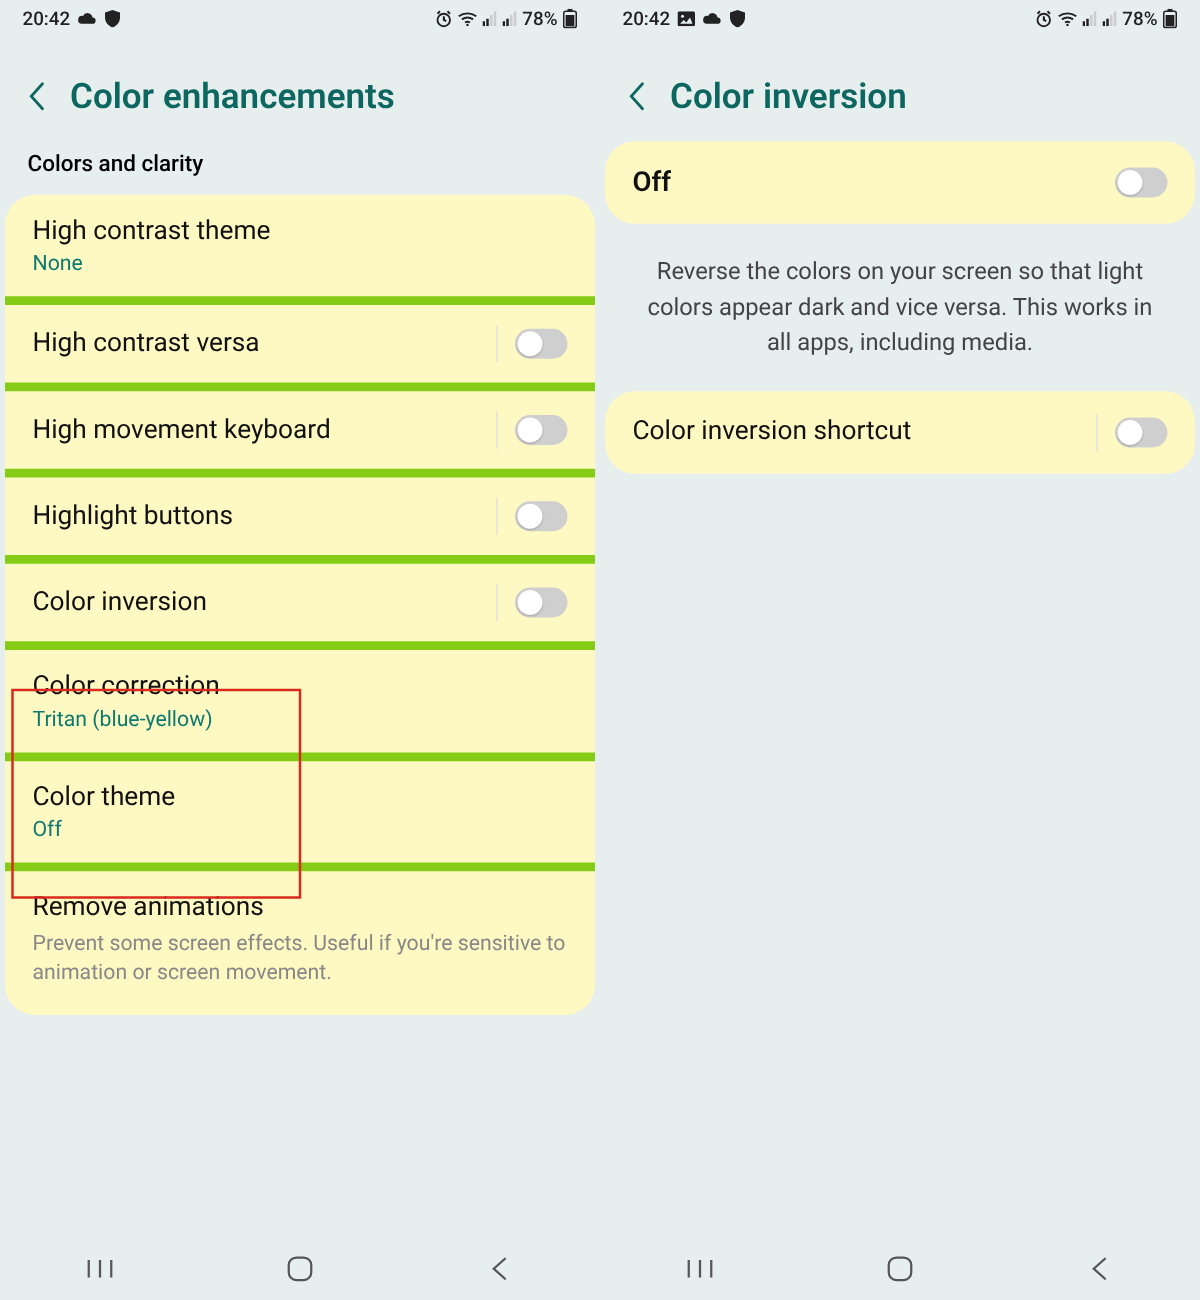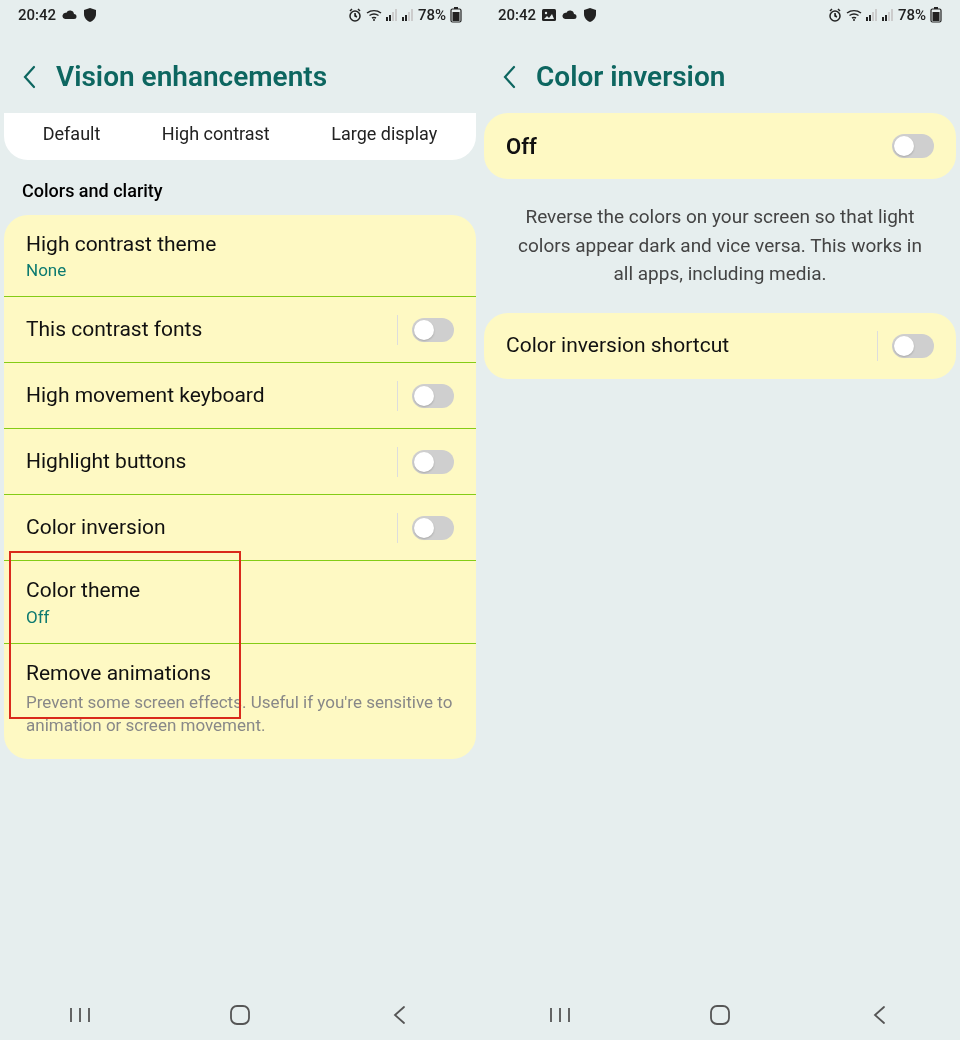--- a/index.html
+++ b/index.html
@@ -63,21 +63,21 @@
     font-weight: 500;
   }
   .card {
     background: #fef9c3;
     border-radius: 24px;
     margin: 0 4px;
     overflow: hidden;
   }
   .row {
     padding: 16px 22px;
-    border-bottom: 1px solid #84cc16;
+    border-bottom: 7px solid #84cc16;
     display: flex;
     align-items: center;
     justify-content: space-between;
     min-height: 66px;
   }
   .row:last-child { border-bottom: none; }
   .row-main { flex: 1; }
   .row-title {
     font-size: 21px;
     color: #111;
@@ -206,41 +206,36 @@
         </span>
     </div>
   </div>
 
   <div class="header">
     <span class="back-chevron">
       <svg width="16" height="26" viewBox="0 0 16 26">
           <path fill="none" stroke="#0d6660" stroke-width="2.2" stroke-linecap="round" d="M12 3 3 13l9 10"></path>
         </svg>
     </span>
-    <div class="header-title">Vision enhancements</div>
-  </div>
-
-  <div class="tabs">
-    <span>Default</span>
-    <span>High contrast</span>
-    <span>Large display</span>
-  </div>
+    <div class="header-title">Color enhancements</div>
+  </div>
+
 
   <div class="section-label">Colors and clarity</div>
 
   <div class="card" style="position:relative;">
     <div class="row">
       <div class="row-main">
         <div class="row-title">High contrast theme</div>
         <div class="row-sub">None</div>
       </div>
     </div>
     <div class="row">
       <div class="row-main">
-          <div class="row-title">This contrast fonts</div>
+          <div class="row-title">High contrast versa</div>
         </div>
       <div class="toggle-wrap">
           <div class="divider-v"></div>
           <div class="toggle"></div>
         </div>
     </div>
     <div class="row">
       <div class="row-main">
           <div class="row-title">High movement keyboard</div>
         </div>
@@ -259,20 +254,26 @@
         </div>
     </div>
     <div class="row">
       <div class="row-main">
           <div class="row-title">Color inversion</div>
         </div>
       <div class="toggle-wrap">
           <div class="divider-v"></div>
           <div class="toggle"></div>
         </div>
+    </div>
+    <div class="row">
+      <div class="row-main">
+        <div class="row-title">Color correction</div>
+        <div class="row-sub">Tritan (blue-yellow)</div>
+      </div>
     </div>
     <div class="row">
       <div class="row-main">
         <div class="row-title">Color theme</div>
         <div class="row-sub">Off</div>
       </div>
     </div>
     <div class="row" style="border-bottom:none; padding-bottom:22px;">
       <div class="row-main">
         <div class="row-title">Remove animations</div>

